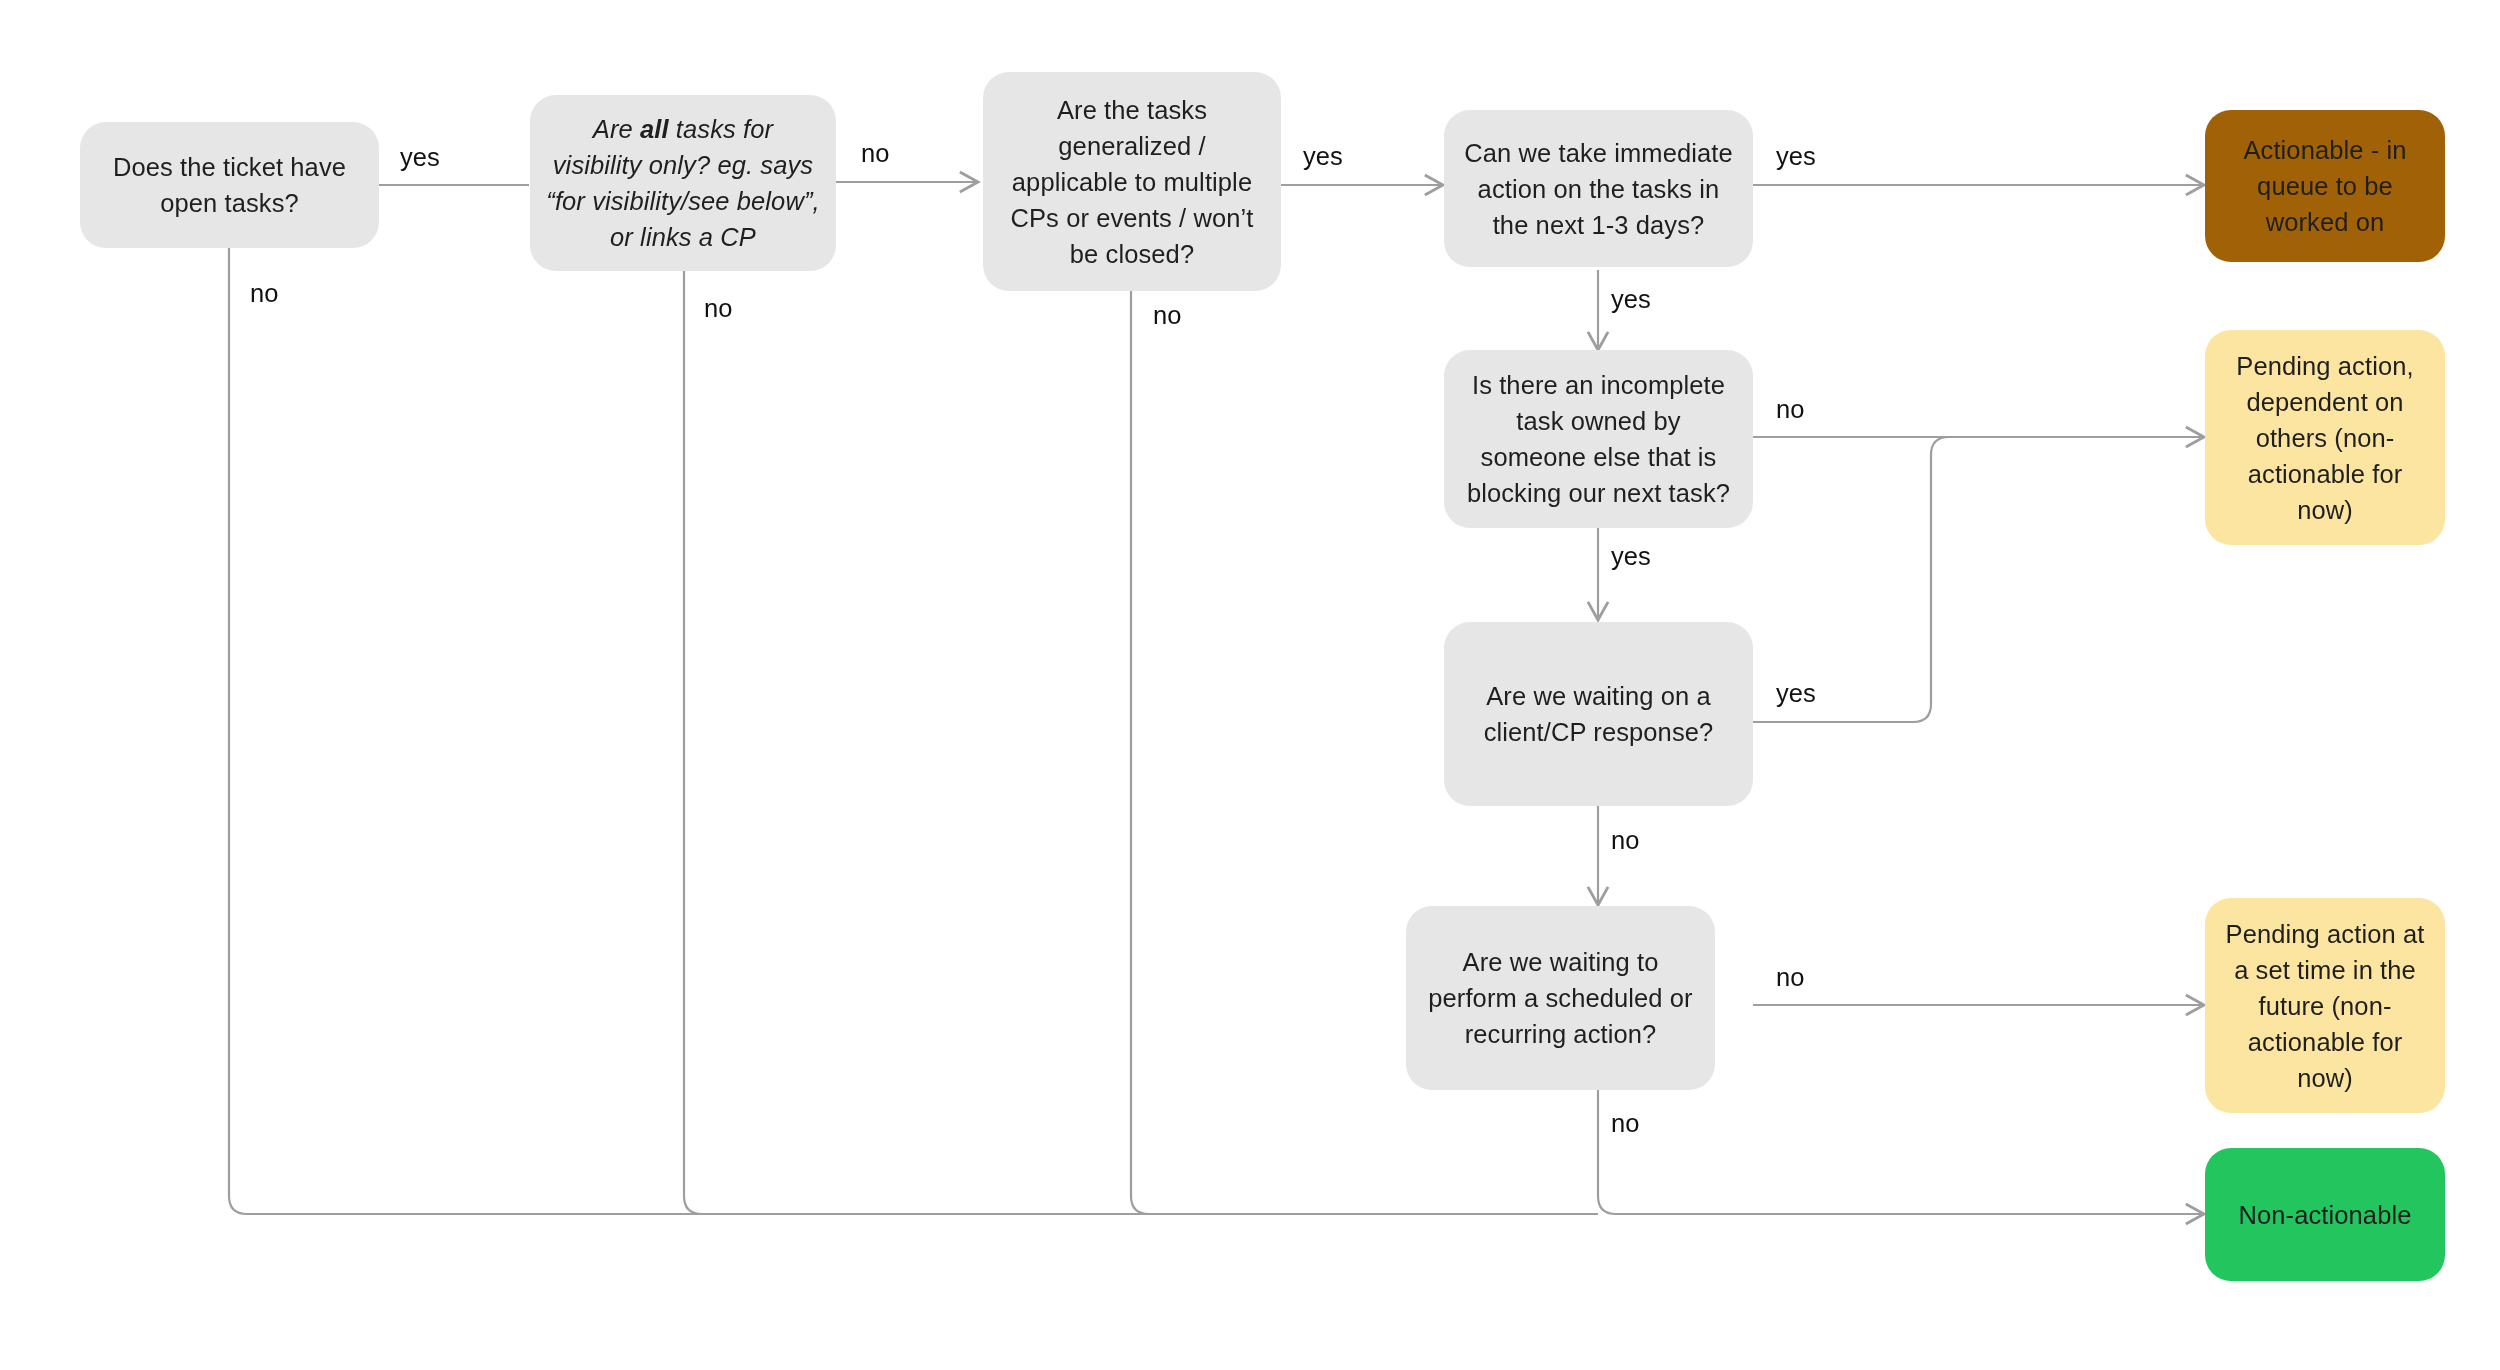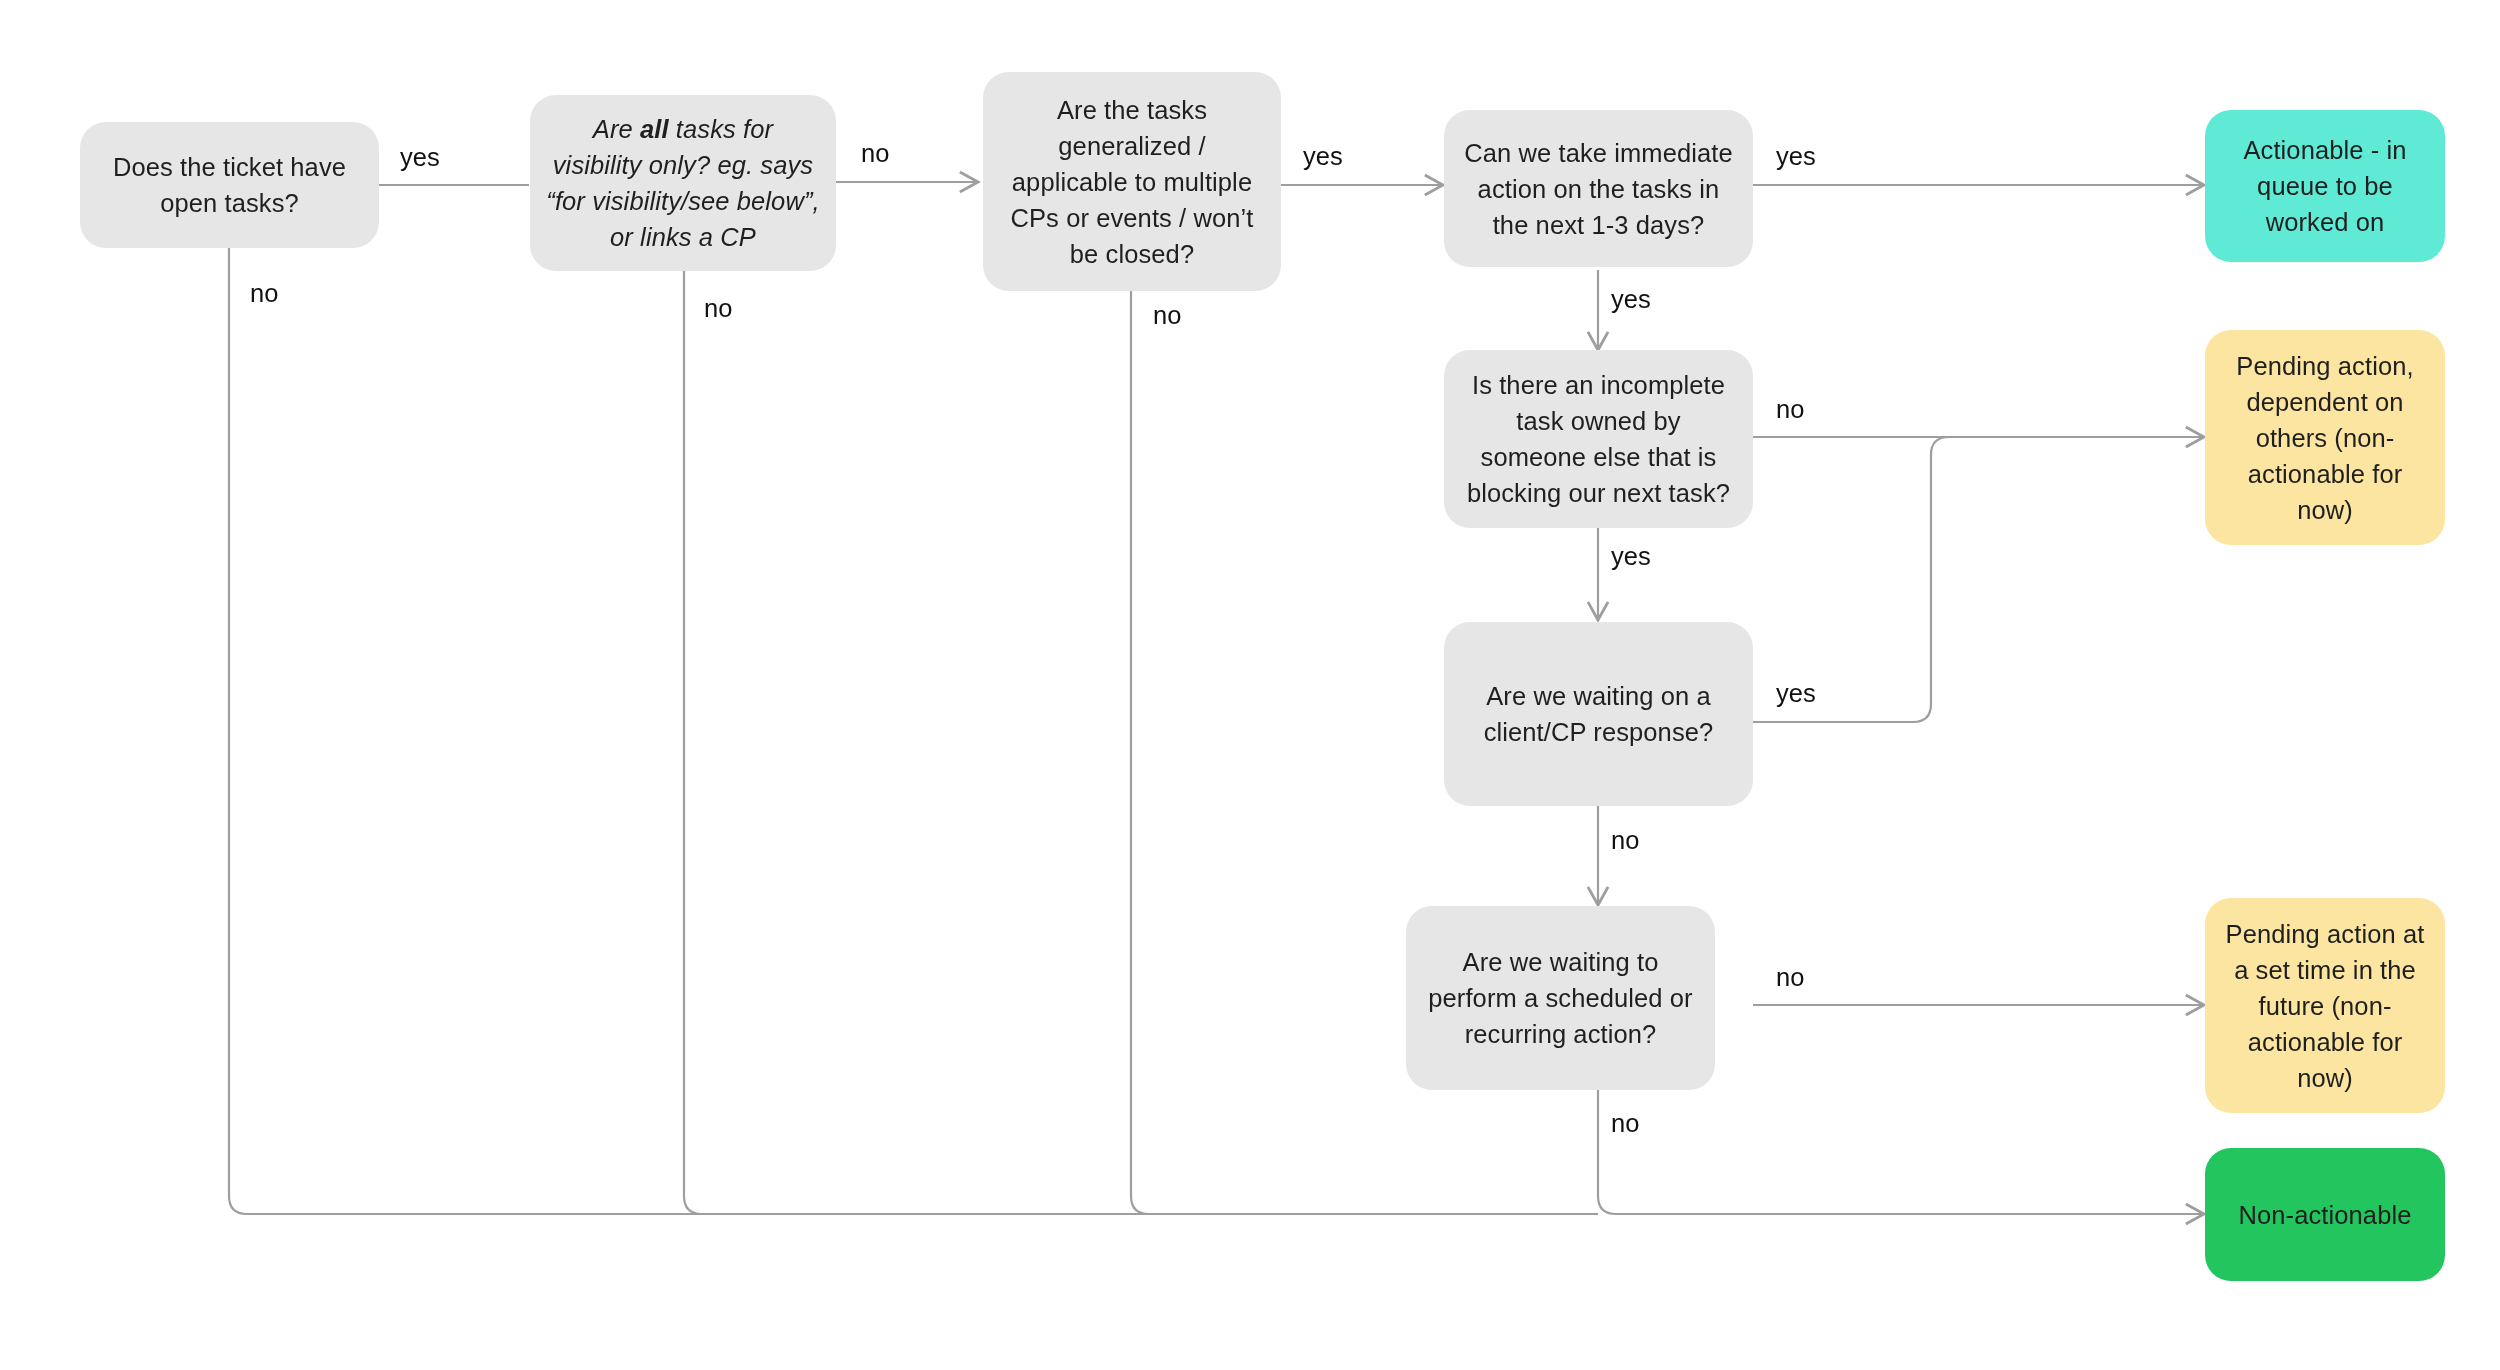--- a/index.html
+++ b/index.html
@@ -34,21 +34,21 @@
     color: #1f1f1f;
     font-size: 25.5px;
     line-height: 36px;
     padding: 6px 16px;
     letter-spacing: 0.1px;
   }
   .node.decision {
     background: #e6e6e6;
   }
   .node.green {
-    background: #5eead4;
+    background: #a16207;
   }
   .node.yellow {
     background: #fce5a1;
   }
   .node.orange {
     background: #22c55e;
   }
   .node span.txt {
     display: block;
     width: 100%;

